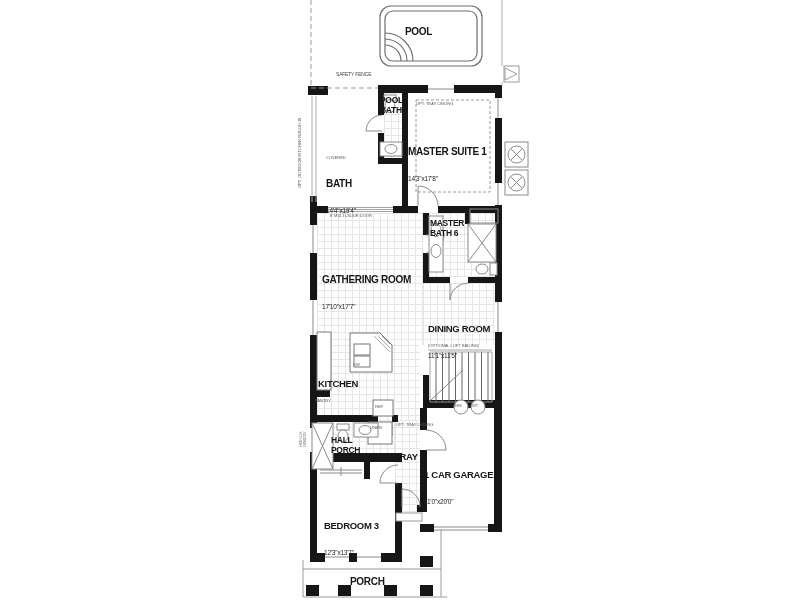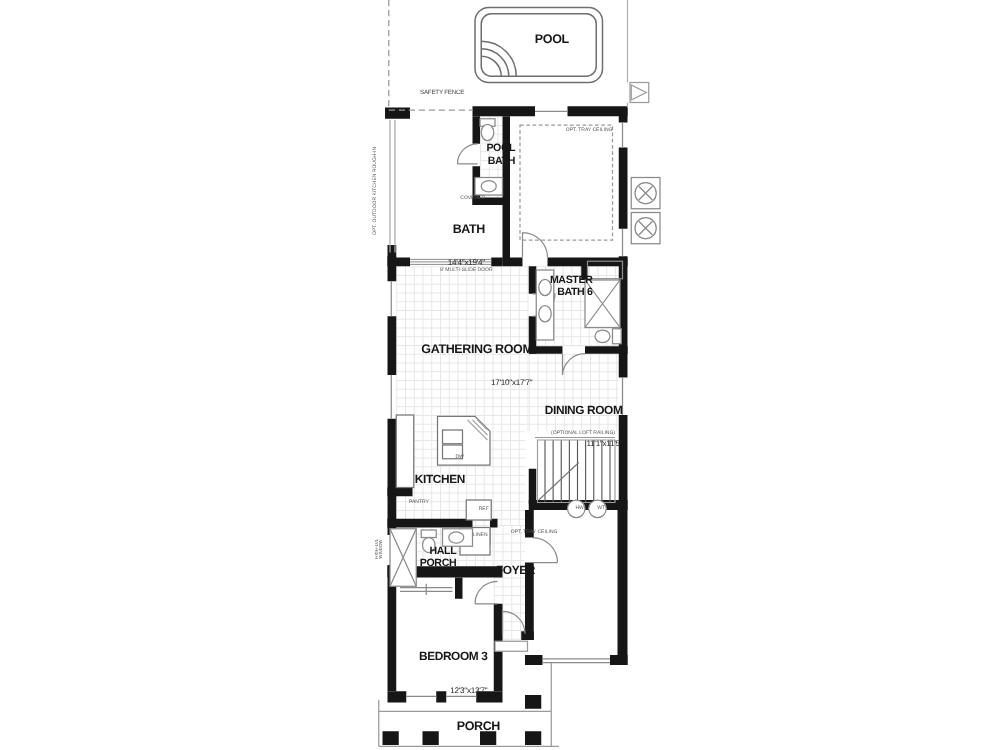--- a/index.html
+++ b/index.html
@@ -3,21 +3,21 @@
 <meta charset="utf-8">
 <style>
   html,body{margin:0;padding:0;background:#fff;}
   #canvas{position:relative;width:800px;height:600px;background:#fff;overflow:hidden;
           font-family:"Liberation Sans",sans-serif;color:#161616;}
   .tile{position:absolute;z-index:1;
         background-image:linear-gradient(#e6e6e6 1px,transparent 1px),
                          linear-gradient(90deg,#e6e6e6 1px,transparent 1px);
         background-size:7px 7px;}
   .wall{position:absolute;background:#161616;z-index:3;}
-  .lbl{position:absolute;z-index:6;text-align:right;line-height:1.12;white-space:pre-line;}
+  .lbl{position:absolute;z-index:6;text-align:left;line-height:1.12;white-space:pre-line;}
   .rname{font-weight:bold;font-size:10px;letter-spacing:-0.3px;}
   .rname.sm{font-size:8.5px;}
   .rname.md{font-size:9.5px;}
   .rdim{font-weight:normal;font-size:6.5px;letter-spacing:-0.2px;color:#222;}
   .tiny{font-size:5px;letter-spacing:-0.2px;color:#444;}
   .micro{font-size:4px;color:#555;}
   .vtext{writing-mode:vertical-rl;transform:rotate(180deg);text-align:center;}
   svg{position:absolute;left:0;top:0;z-index:4;}
 </style>
 </head>
@@ -195,24 +195,28 @@
 
     <rect x="396" y="513" width="26" height="8" fill="#fff" stroke="#9a9a9a"></rect>
 
     <path d="M303,569 H441 M303,597 H447 M303,560 V597 M441,530 V597" stroke="#9a9a9a" fill="none"></path>
   </svg>
 
   <div class="lbl rname" style="left:405px;top:26px;width:50px;"><span>POOL</span></div>
 
   <div class="lbl tiny" style="left:336px;top:72px;width:60px;text-align:left;">SAFETY FENCE</div>
 
-  <div class="lbl rname sm" style="left:380px;top:96px;width:32px;margin-top:18px;">POOL BATH</div>
+  <div class="lbl rname sm" style="left:380px;top:96px;width:32px;">POOL BATH</div>
 
   <div class="lbl micro" style="left:416px;top:102px;width:74px;">OPT. TRAY CEILING</div>
 
+  <div class="lbl" style="left:408px;top:128px;width:88px;">
+    <div class="rname">MASTER SUITE 1</div>
+    <div class="rdim">14'3"x17'8"</div>
+  </div>
 
   <div class="lbl" style="left:326px;top:138px;width:62px;">
     <div class="micro">COVERED</div>
     <div class="rname">BATH</div>
     <div class="rdim">14'4"x19'4"</div>
   </div>
 
   <div class="lbl micro vtext" style="left:298px;top:105px;height:95px;">OPT. OUTDOOR KITCHEN ROUGH-IN</div>
 
   <div class="lbl micro" style="left:330px;top:214px;width:64px;">8' MULTI-SLIDE DOOR</div>
@@ -237,22 +241,26 @@
   <div class="lbl micro" style="left:315px;top:399px;width:28px;">PANTRY</div>
   <div class="lbl micro" style="left:375px;top:405px;width:16px;">REF</div>
   <div class="lbl micro" style="left:370px;top:426px;width:20px;">LINEN</div>
   <div class="lbl micro" style="left:455px;top:404px;width:12px;">HW</div>
   <div class="lbl micro" style="left:472px;top:404px;width:12px;">WT</div>
   <div class="lbl micro" style="left:396px;top:423px;width:50px;">OPT. TRAY CEILING</div>
   <div class="lbl micro vtext" style="left:300px;top:424px;height:30px;font-size:3.5px;">HIGH-LVL WINDOW</div>
 
   <div class="lbl rname sm" style="left:331px;top:436px;width:34px;">HALL PORCH</div>
 
-  <div class="lbl rname md" style="left:394px;top:452px;width:34px;">FOYER</div>
-
+  <div class="lbl rname md" style="left:394px;top:452px;width:34px;">TRAY</div>
+
+  <div class="lbl" style="left:424px;top:452px;width:78px;">
+    <div class="rname md">1 CAR GARAGE</div>
+    <div class="rdim">11'0"x20'0"</div>
+  </div>
 
   <div class="lbl" style="left:324px;top:503px;width:66px;">
     <div class="rname md">BEDROOM 3</div>
     <div class="rdim">12'3"x13'7"</div>
   </div>
 
   <div class="lbl rname" style="left:350px;top:576px;width:50px;">PORCH</div>
 
 </div>
 

